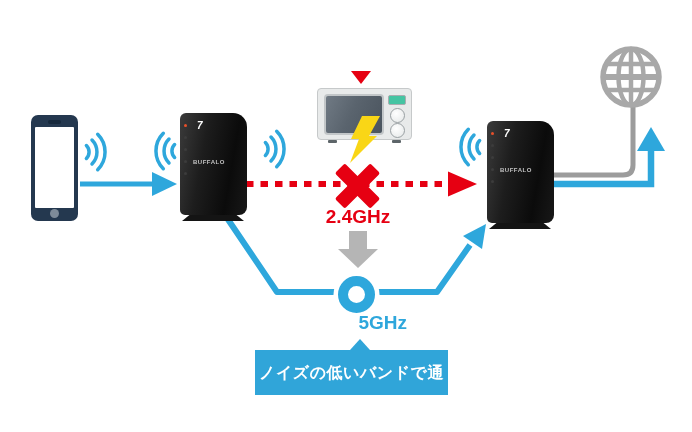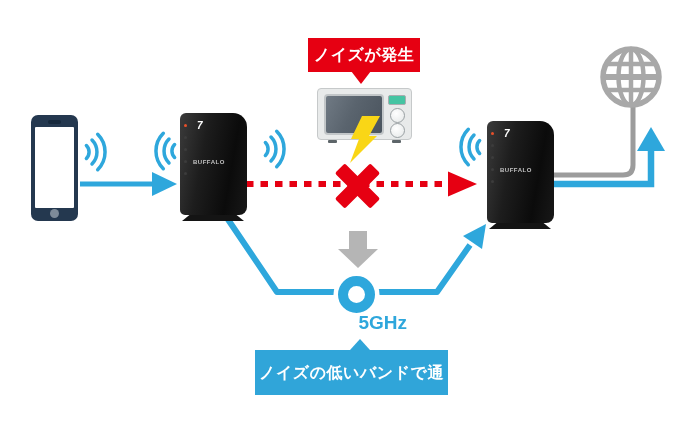--- a/index.html
+++ b/index.html
@@ -171,23 +171,23 @@
 
     <div class="microwave">
       <div class="door"></div>
       <div class="display"></div>
       <div class="knob k1"></div>
       <div class="knob k2"></div>
       <div class="foot f1"></div>
       <div class="foot f2"></div>
     </div>
 
-    <div class="noise-callout">ノイズが発生</div>
     <div class="noise-pointer"></div>
 
+    <div class="band24">2.4GHz</div>
     <div class="band5">5GHz</div>
 
     <div class="low-noise-pointer"></div>
     <div class="low-noise-callout">ノイズの低いバンドで通信</div>
   </div>
 
   <svg class="layer svg-top" viewBox="0 0 692 432">
     <polygon points="362,116 380,116 369,136 377,136 350,163 359,139 351,139" fill="#f9d616"></polygon>
   </svg>
 

